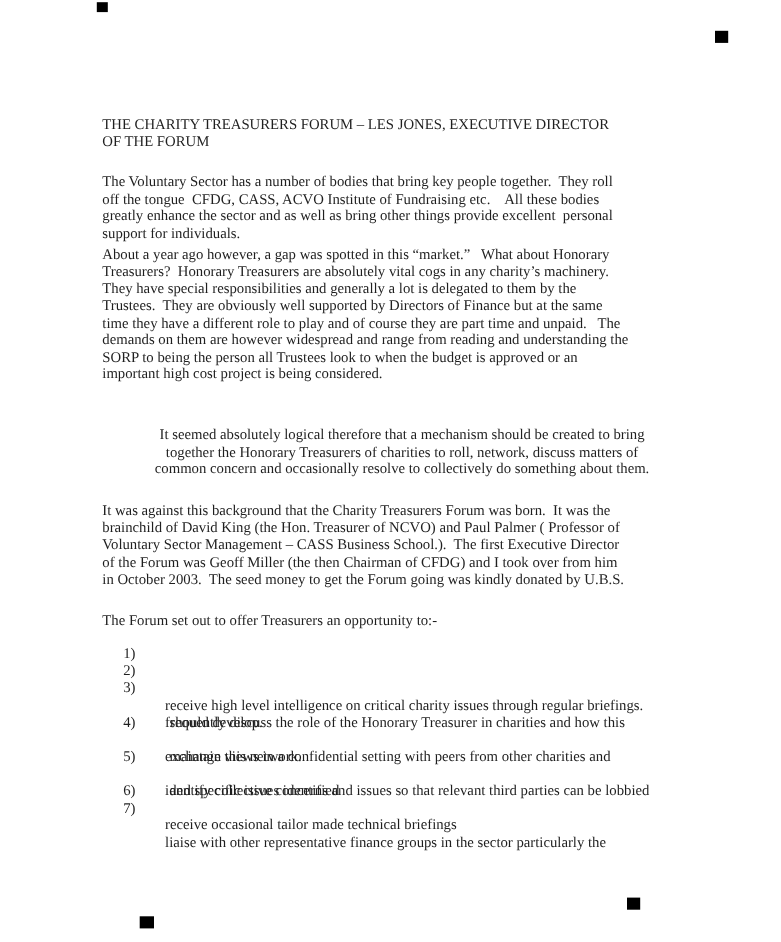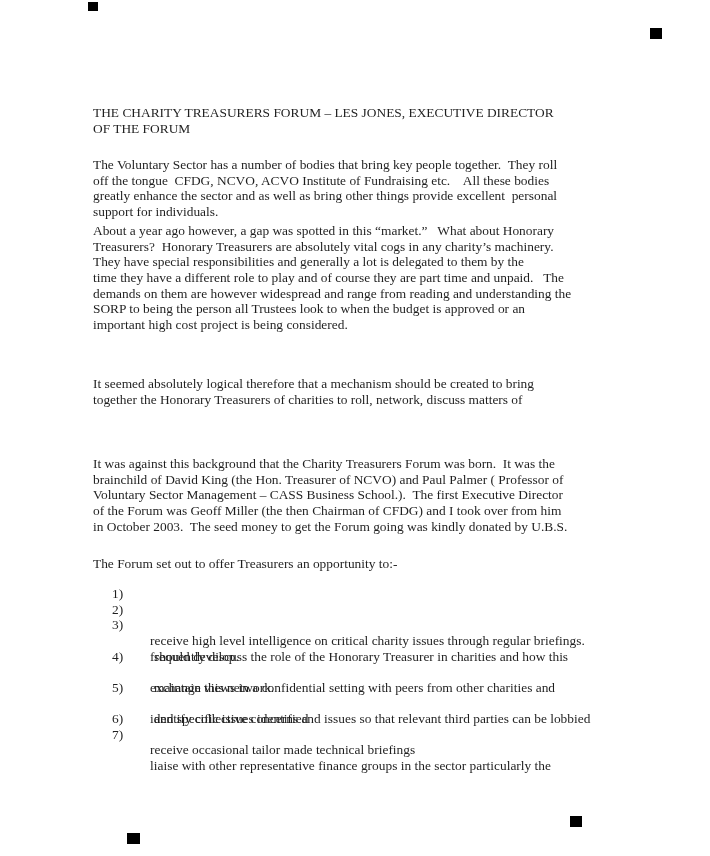--- a/index.html
+++ b/index.html
@@ -51,21 +51,21 @@
     background: #000000;
   }
   #mark-top-left     { left: 88px;  top: 2px;   width: 10px; height: 9px;  }
   #mark-top-right    { left: 650px; top: 28px;  width: 12px; height: 11px; }
   #mark-bottom-left  { left: 127px; top: 833px; width: 13px; height: 11px; }
   #mark-bottom-right { left: 570px; top: 816px; width: 12px; height: 11px; }
 
   #title { top: 105px; }
   #p1    { top: 157px; }
   #p2    { top: 223px; }
-  #p3    { top: 376px; }
+  #p3    { top: 387px; text-align: center; }
   #p4    { top: 456px; }
   #p5    { top: 556px; }
   #list  { top: 586px; }
 </style>
 </head>
 <body>
 
 <div class="page">
 
   <div class="scan-mark" id="mark-top-left"></div>
@@ -73,38 +73,40 @@
   <div class="scan-mark" id="mark-bottom-left"></div>
   <div class="scan-mark" id="mark-bottom-right"></div>
 
   <div class="block title" id="title">
     <div class="line">THE CHARITY TREASURERS FORUM – LES JONES, EXECUTIVE DIRECTOR</div>
     <div class="line">OF THE FORUM</div>
   </div>
 
   <div class="block" id="p1">
     <div class="line">The Voluntary Sector has a number of bodies that bring key people together.  They roll</div>
-    <div class="line">off the tongue  CFDG, NCVO, ACVO Institute of Fundraising etc.    All these bodies</div>
+    <div class="line">off the tongue  CFDG, CASS, ACVO Institute of Fundraising etc.    All these bodies</div>
     <div class="line">greatly enhance the sector and as well as bring other things provide excellent  personal</div>
     <div class="line">support for individuals.</div>
   </div>
 
   <div class="block" id="p2">
     <div class="line">About a year ago however, a gap was spotted in this “market.”   What about Honorary</div>
     <div class="line">Treasurers?  Honorary Treasurers are absolutely vital cogs in any charity’s machinery.</div>
     <div class="line">They have special responsibilities and generally a lot is delegated to them by the</div>
+    <div class="line">Trustees.  They are obviously well supported by Directors of Finance but at the same</div>
     <div class="line">time they have a different role to play and of course they are part time and unpaid.   The</div>
     <div class="line">demands on them are however widespread and range from reading and understanding the</div>
     <div class="line">SORP to being the person all Trustees look to when the budget is approved or an</div>
     <div class="line">important high cost project is being considered.</div>
   </div>
 
   <div class="block" id="p3">
     <div class="line">It seemed absolutely logical therefore that a mechanism should be created to bring</div>
     <div class="line">together the Honorary Treasurers of charities to roll, network, discuss matters of</div>
+    <div class="line">common concern and occasionally resolve to collectively do something about them.</div>
   </div>
 
   <div class="block" id="p4">
     <div class="line">It was against this background that the Charity Treasurers Forum was born.  It was the</div>
     <div class="line">brainchild of David King (the Hon. Treasurer of NCVO) and Paul Palmer ( Professor of</div>
     <div class="line">Voluntary Sector Management – CASS Business School.).  The first Executive Director</div>
     <div class="line">of the Forum was Geoff Miller (the then Chairman of CFDG) and I took over from him</div>
     <div class="line">in October 2003.  The seed money to get the Forum going was kindly donated by U.B.S.</div>
   </div>
 

